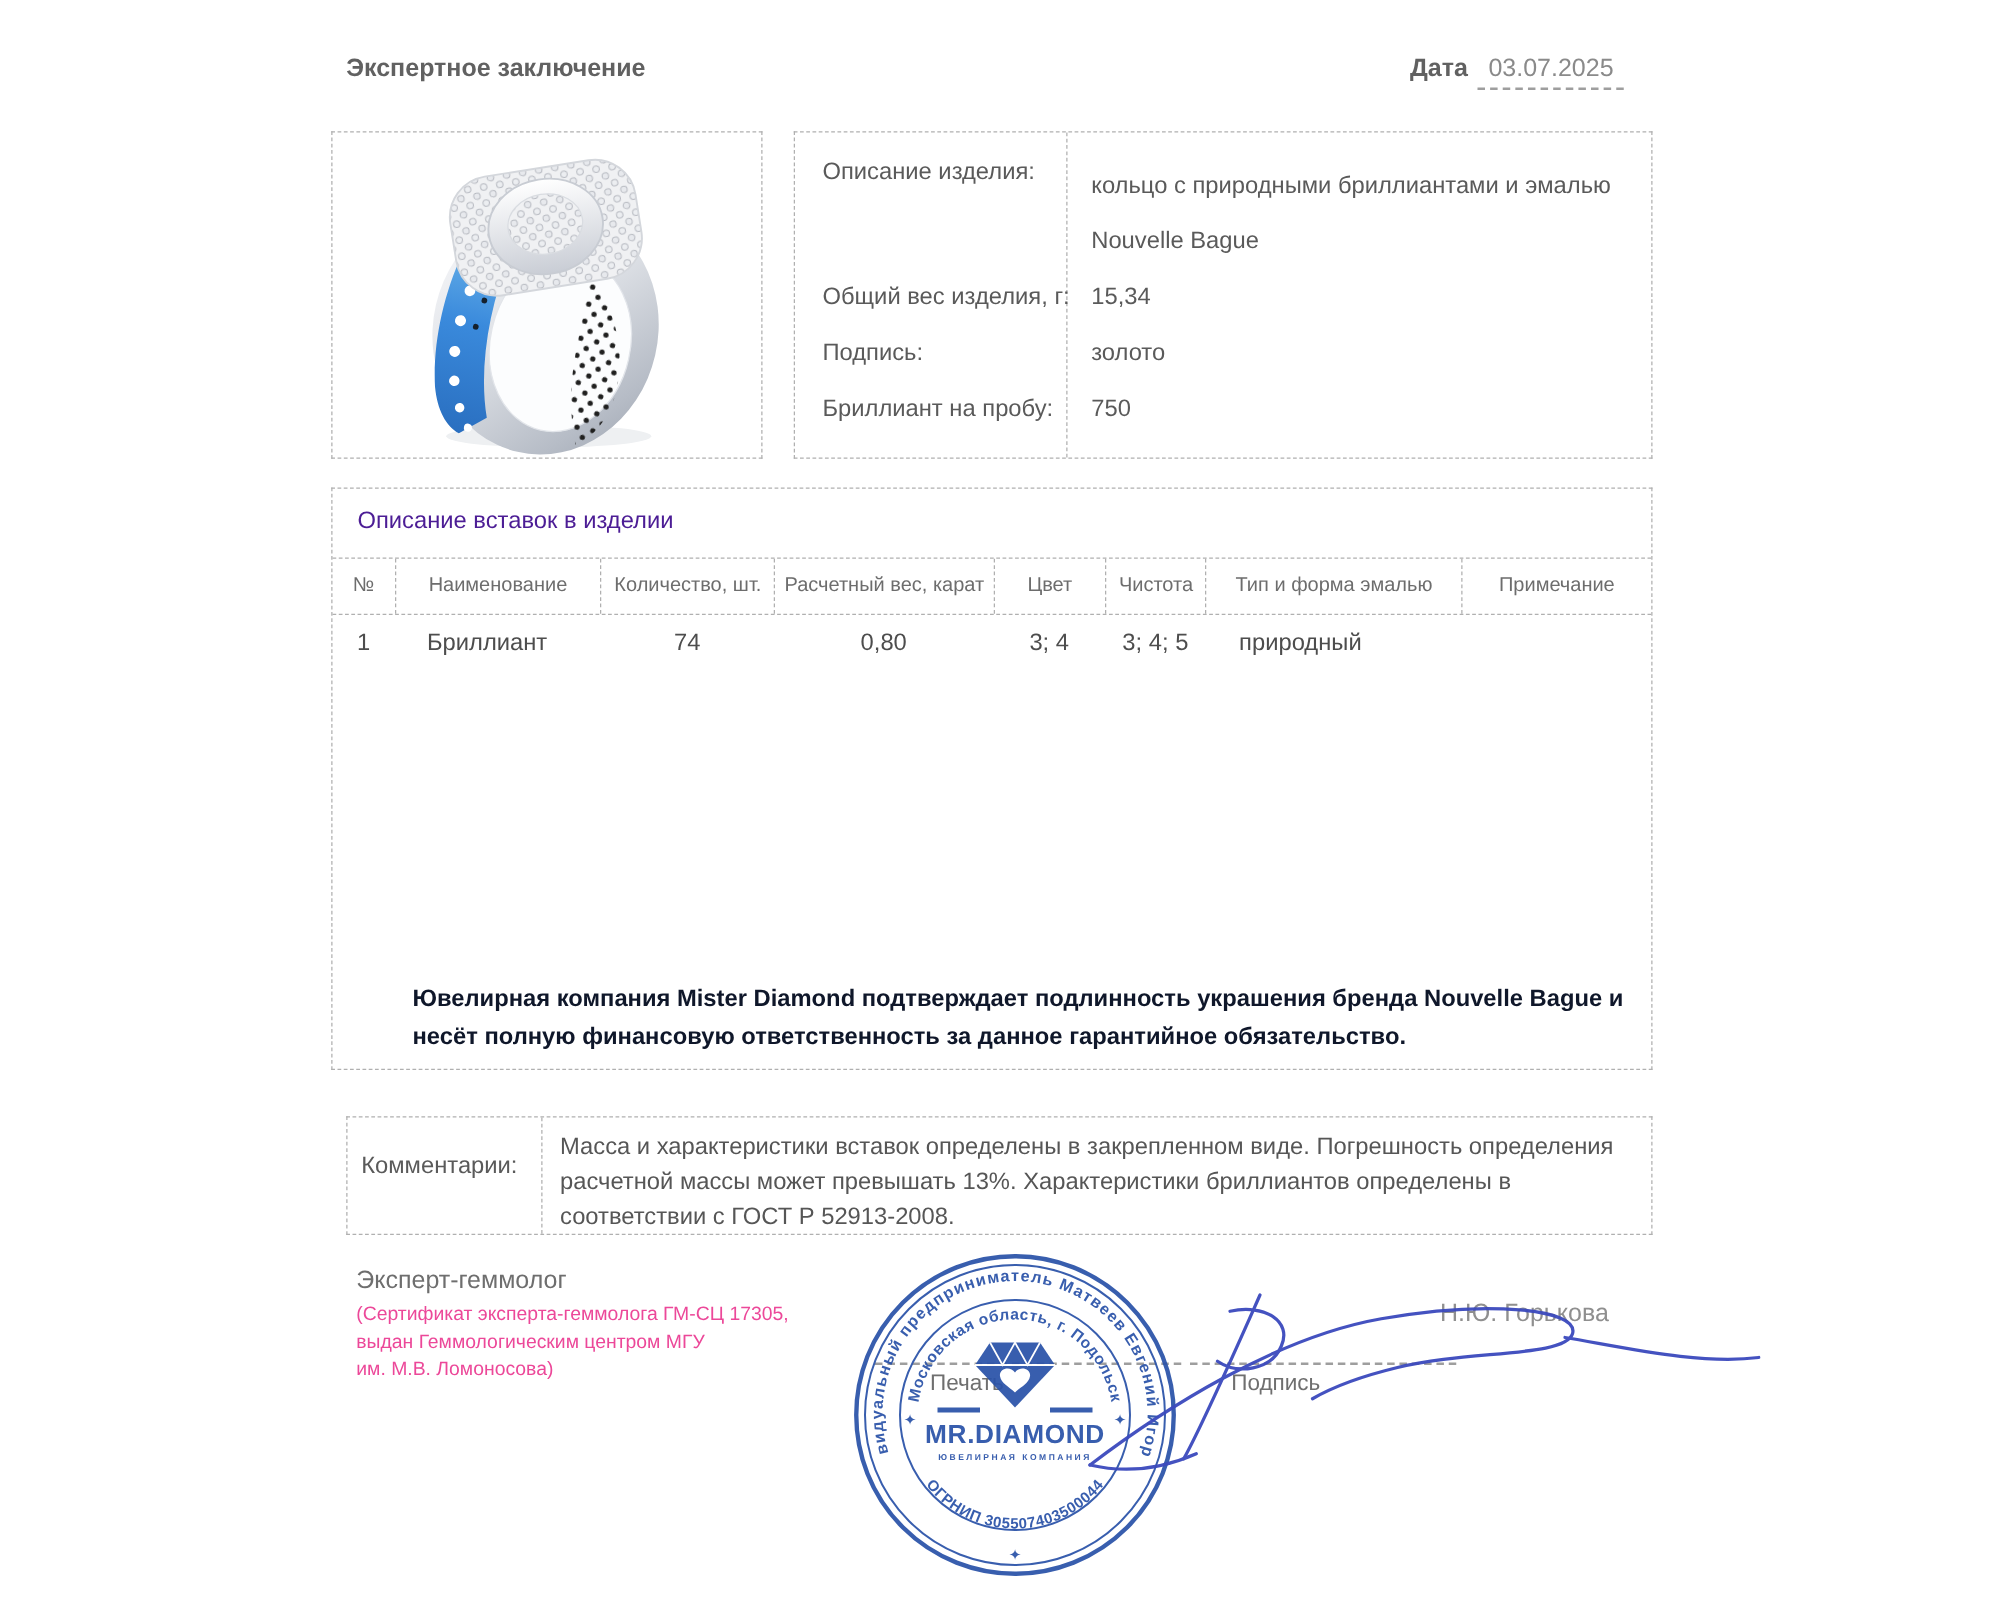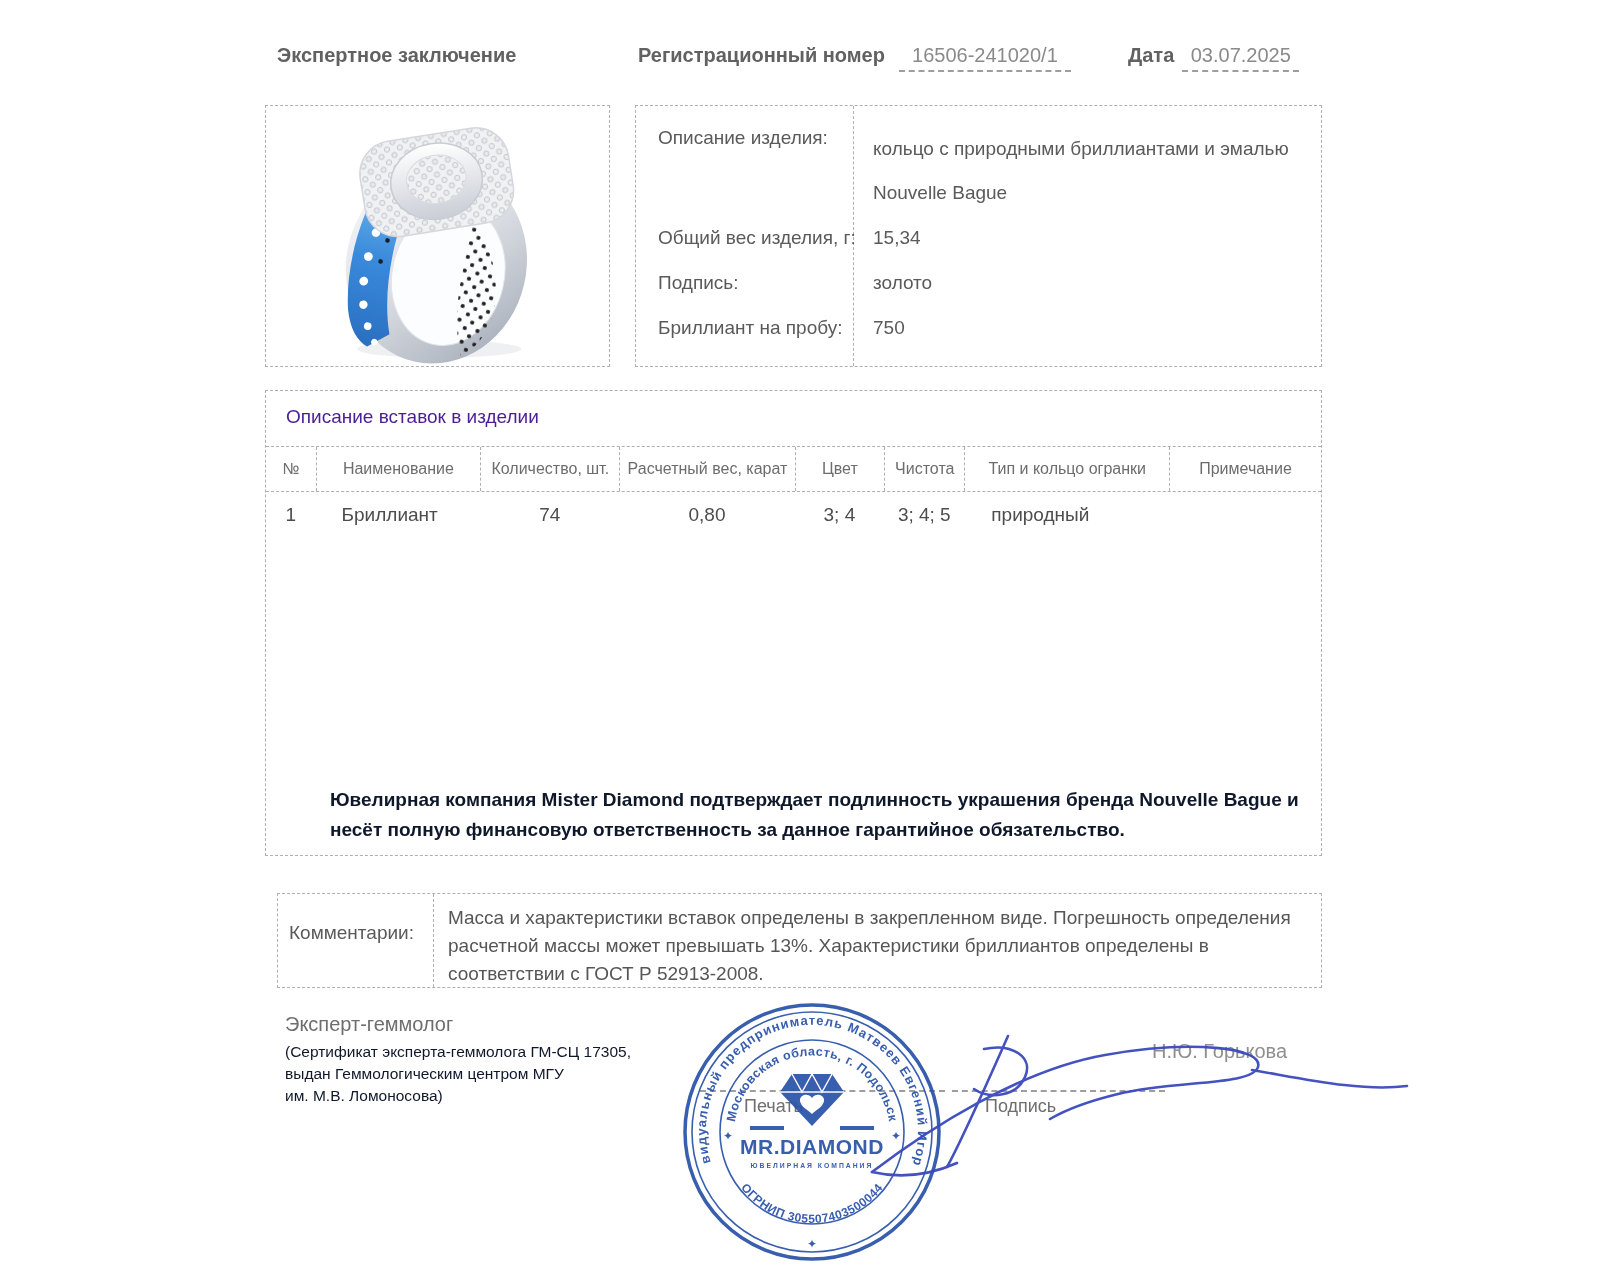--- a/index.html
+++ b/index.html
@@ -16,35 +16,31 @@
   .hdr-row{position:absolute;left:0;right:0;display:flex;
            border-top:1.5px dashed #b0b0b0;border-bottom:1.5px dashed #b0b0b0;box-sizing:border-box;}
   .hdr-cell{display:flex;align-items:center;justify-content:center;font-size:16px;color:#6d6d6d;
             box-sizing:border-box;height:100%;}
   .hdr-cell + .hdr-cell{border-left:1.5px dashed #b0b0b0;}
   .data-row{position:absolute;left:0;right:0;display:flex;}
   .data-cell{display:flex;align-items:center;justify-content:center;font-size:19px;color:#4d4d4d;
              box-sizing:border-box;height:100%;}
   .statement{font-size:19px;font-weight:bold;color:#0f172a;line-height:30px;margin-left:46px;}
   .comments-text{font-size:19px;color:#565656;line-height:28px;}
-  .cert-line{font-size:15.5px;color:#0f172a;line-height:22px;}
+  .cert-line{font-size:15.5px;color:#ec4899;line-height:22px;}
   .sig-line{border-top:2px dashed #9e9e9e;}
   .sig-label{font-size:18px;color:#6f6f6f;}
 </style>
 </head>
 <body>
 
 <div id="page">
 
   <div class="abs blabel" style="left:277px;top:44px;">Экспертное заключение</div>
 
-  <div class="abs" style="left:638px;top:44px;display:flex;align-items:flex-start;gap:14px;">
-    <span class="blabel">Регистрационный номер</span>
-    <span class="gval dash-underline" style="min-width:160px;">16506-241020/1</span>
-  </div>
 
   <div class="abs" style="left:1128px;top:44px;display:flex;align-items:flex-start;gap:8px;">
     <span class="blabel">Дата</span>
     <span class="gval dash-underline" style="min-width:105px;">03.07.2025</span>
   </div>
 
   <div class="abs panel" style="left:265px;top:105px;width:345px;height:262px;">
     <svg width="342" height="259" viewBox="0 0 342 259">
       <defs>
         <linearGradient id="gSilver" x1="0" y1="0" x2="1" y2="1">
@@ -114,21 +110,21 @@
   <div class="abs panel" style="left:265px;top:390px;width:1057px;height:466px;">
     <div class="abs ins-title" style="left:20px;top:15px;">Описание вставок в изделии</div>
 
     <div class="hdr-row" style="top:55px;height:46px;">
       <div class="hdr-cell" style="width:4.7%;">№</div>
       <div class="hdr-cell" style="width:15.6%;">Наименование</div>
       <div class="hdr-cell" style="width:13.2%;">Количество, шт.</div>
       <div class="hdr-cell" style="width:16.6%;">Расчетный вес, карат</div>
       <div class="hdr-cell" style="width:8.5%;">Цвет</div>
       <div class="hdr-cell" style="width:7.6%;">Чистота</div>
-      <div class="hdr-cell" style="width:19.4%;">Тип и кольцо огранки</div>
+      <div class="hdr-cell" style="width:19.4%;">Тип и форма эмалью</div>
       <div class="hdr-cell" style="width:14.4%;">Примечание</div>
     </div>
 
     <div class="data-row" style="top:101px;height:46px;">
       <div class="data-cell" style="width:4.7%;">1</div>
       <div class="data-cell" style="width:15.6%;justify-content:flex-start;padding-left:26px;">Бриллиант</div>
       <div class="data-cell" style="width:13.2%;">74</div>
       <div class="data-cell" style="width:16.6%;">0,80</div>
       <div class="data-cell" style="width:8.5%;">3; 4</div>
       <div class="data-cell" style="width:7.6%;">3; 4; 5</div>

